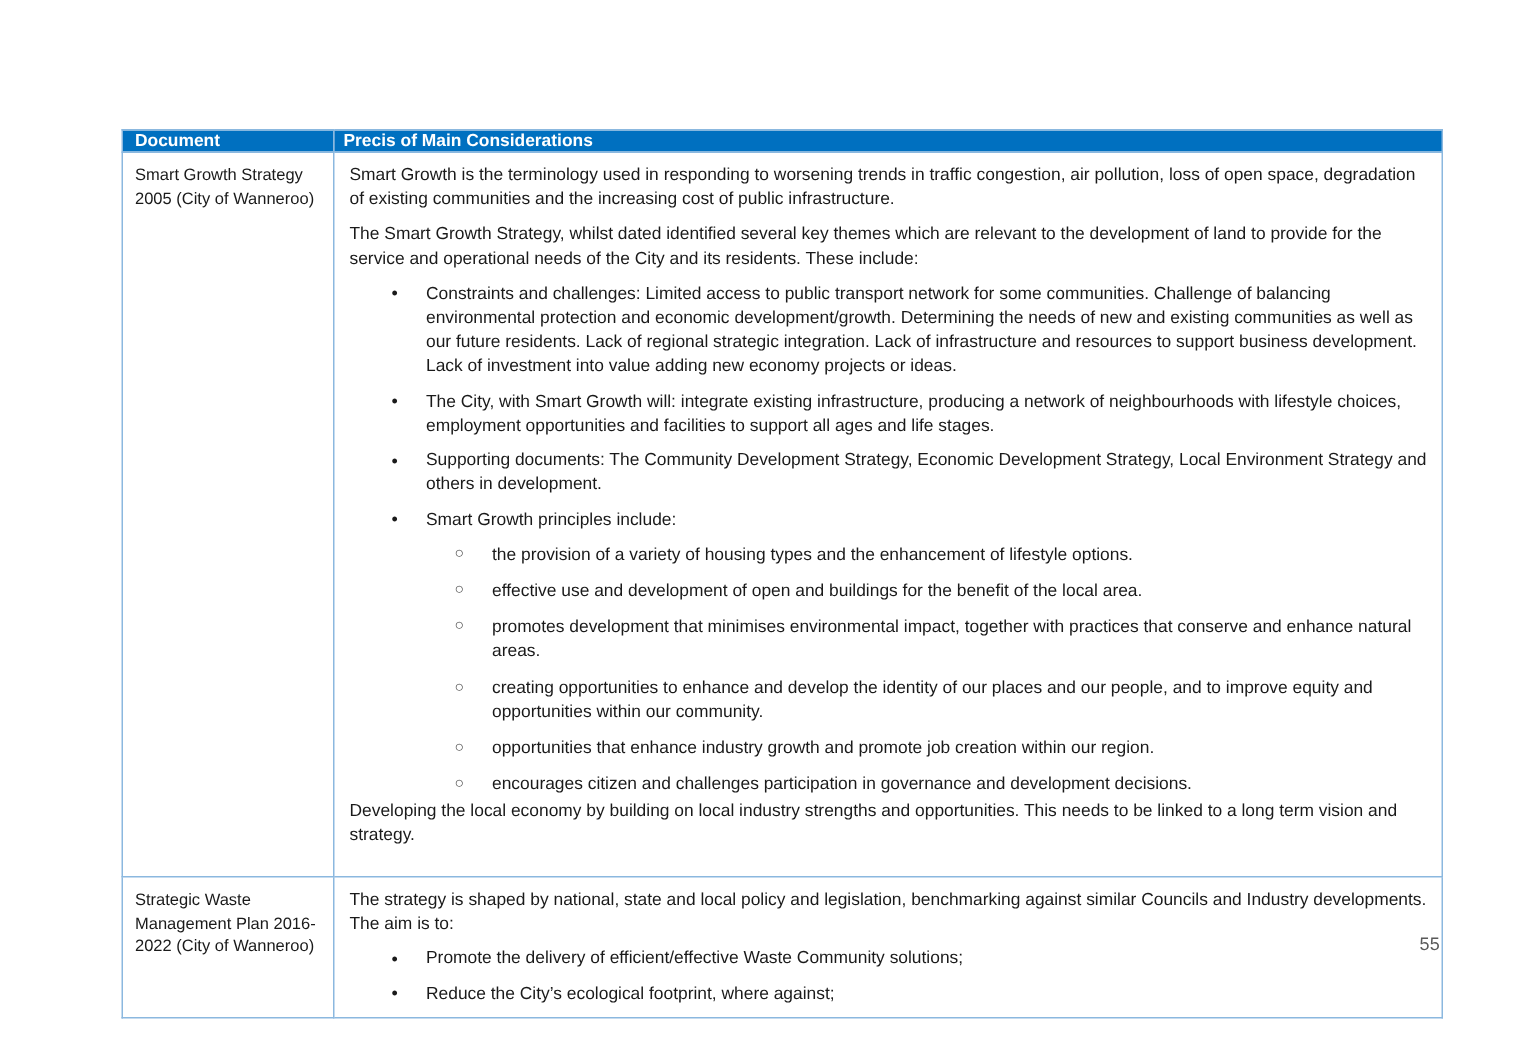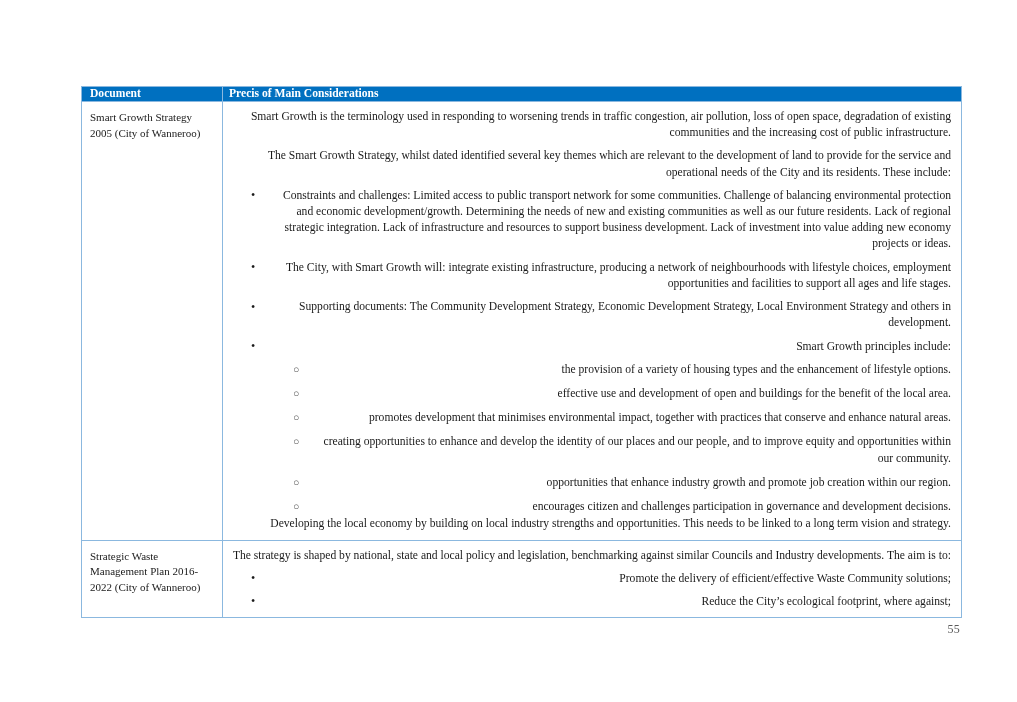--- a/index.html
+++ b/index.html
@@ -1,15 +1,15 @@
 <!DOCTYPE html>
 <html><head>
 <meta charset="utf-8">
 <style>
-  * { box-sizing: border-box; font-family: Liberation Serif, serif; }
+  * { box-sizing: border-box; }
   html, body {
     margin: 0;
     padding: 0;
   }
   body {
     width: 1017px;
     height: 702px;
     background: #ffffff;
     font-family: "Liberation Sans", sans-serif;
     color: #1a1a1a;
@@ -49,29 +49,28 @@
   }
   thead th.h1 { padding-left: 8px; }
   thead th.h2 { padding-left: 6px; }
 
   td.left-cell {
     padding: 8px 6px 8px 8px;
     font-size: 11px;
     line-height: 1.42;
   }
   td.right-cell {
-    padding: 7px 10px 7px 0;
+    padding: 7px 10px 7px 10px;
     font-size: 11.6px;
     line-height: 1.40;
-    text-align: right;
   }
   td.right-cell p {
     margin: 0 0 7px 0;
   }
-  td.right-cell p.last { margin-bottom: 0; }
+  td.right-cell p.last { margin-bottom: 12px; }
 
   ul.lvl1 {
     list-style: none;
     margin: 0 0 0 0;
     padding: 0;
   }
   ul.lvl1 > li {
     position: relative;
     padding-left: 51px;
     margin-bottom: 7px;

